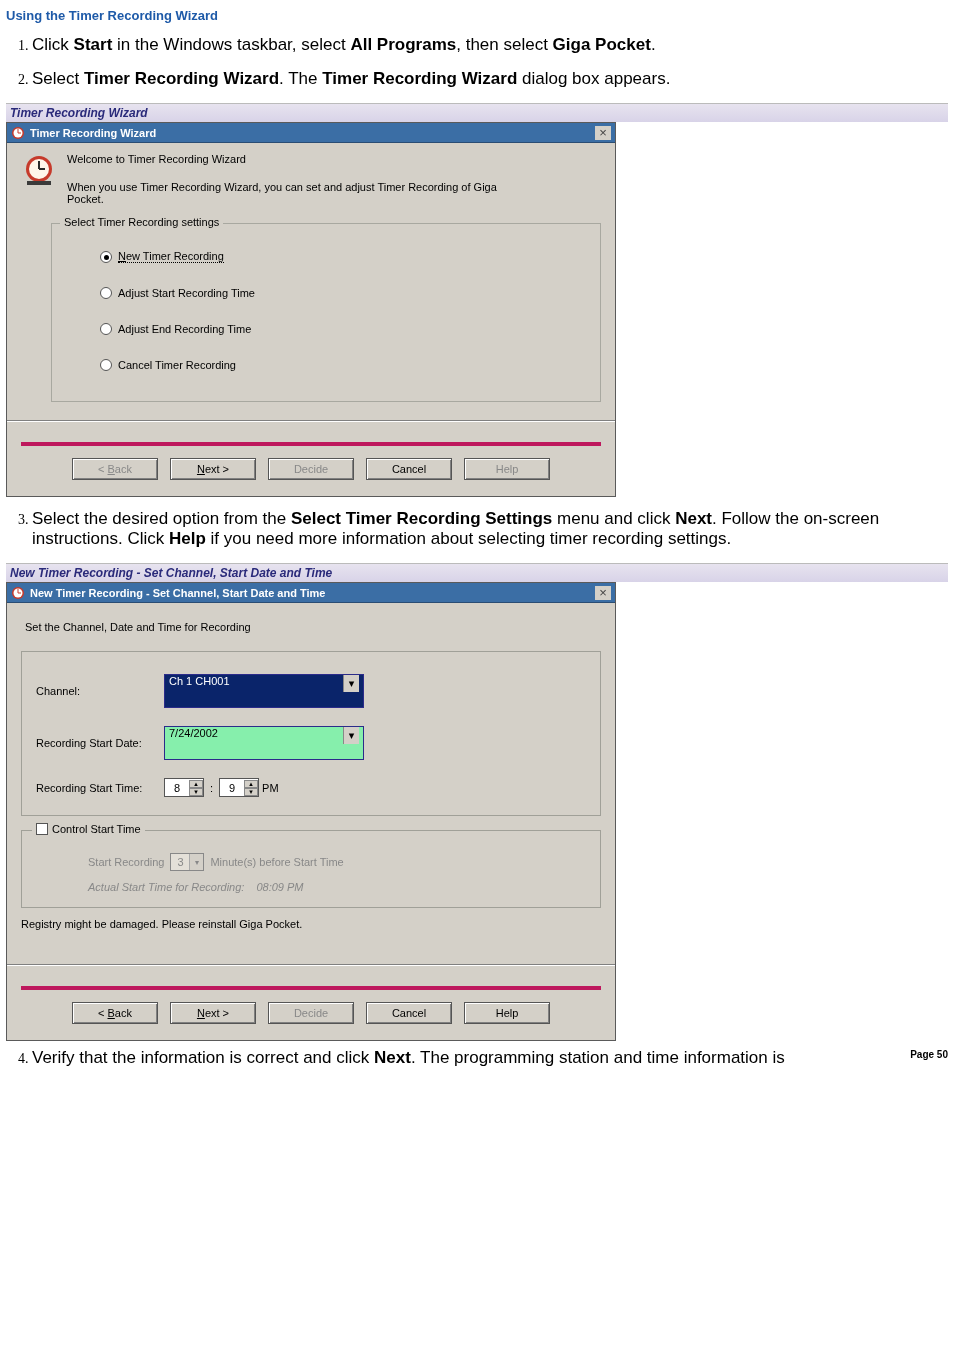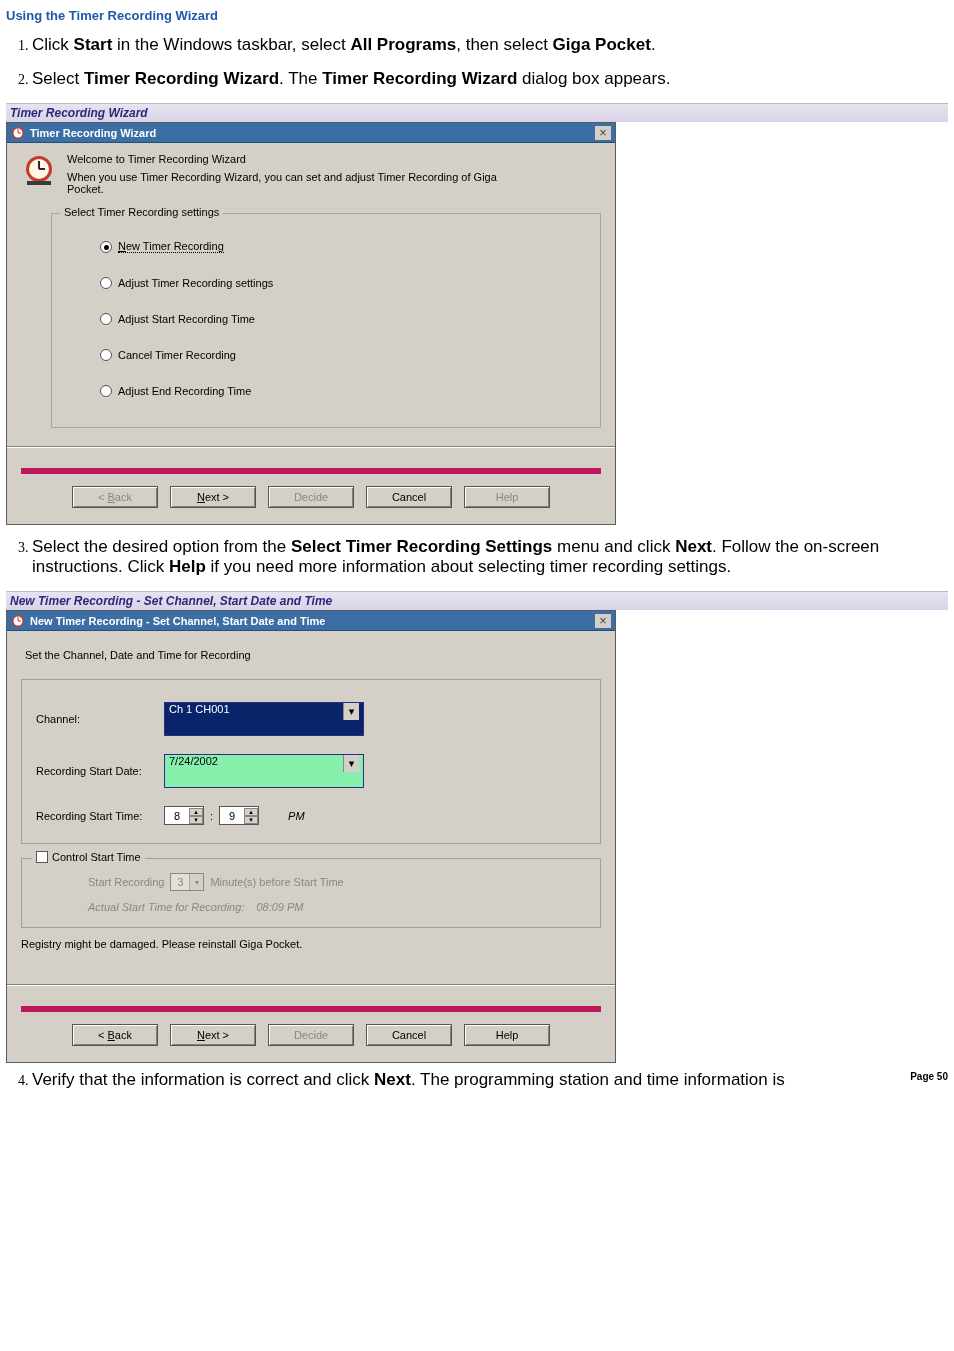--- a/index.html
+++ b/index.html
@@ -90,21 +90,21 @@
   .radio-circle {
     width:12px; height:12px; border-radius:50%;
     border:1px solid #555; background:#fff;
     display:inline-flex; align-items:center; justify-content:center;
   }
   .radio-circle.sel::after {
     content:""; width:5px; height:5px; border-radius:50%; background:#000;
   }
   .dotted-link { border-bottom:1px dotted #000; }
   .button-row {
-    border-top: 6px solid #be185d;
+    border-top: 4px solid #be185d;
     margin-top: 20px;
     padding: 12px 4px 0 4px;
     display:flex; gap:12px; justify-content:center;
   }
   .wbtn {
     width:86px; height:22px;
     border:1px solid #555;
     background:#d4d0c8;
     font-size:11px;
     text-align:center;
@@ -129,21 +129,21 @@
     height:19px; border:1px solid #555;
     background:#fff;
     width:40px;
   }
   .spinner .val { flex:1; text-align:center; font-size:11px; }
   .spinner .arrows { width:14px; display:flex; flex-direction:column; }
   .spinner .arrows div { height:8px; background:#d4d0c8; border:1px solid #888; font-size:7px; line-height:6px; text-align:center; }
   .innerbox {
     border:1px solid #a0a098; padding:12px 14px; margin:4px 0 14px 0;
   }
-  .controlbox { border:1px solid #a0a098; padding:0 12px 14px 12px; position:relative; margin-top:6px; }
+  .controlbox { border:1px solid #a0a098; padding:8px 12px 14px 12px; position:relative; margin-top:6px; }
   .controlbox .clegend { position:absolute; top:-8px; left:10px; background:#d4d0c8; padding:0 4px; display:flex; align-items:center; gap:4px; }
   .cbox { width:12px; height:12px; border:1px solid #555; background:#fff; display:inline-block; }
   .muted { color:#888; }
   .cbody-row { display:flex; align-items:center; gap:6px; margin-left:54px; margin-top:14px; font-size:11px; }
   .small-combo { width:34px; height:18px; border:1px solid #888; background:#e4e0d8; display:flex; align-items:center; }
   .small-combo .sv { flex:1; text-align:center; color:#888; }
   .small-combo .sarrow { width:14px; height:16px; background:#d4d0c8; border-left:1px solid #aaa; display:flex; align-items:center; justify-content:center; color:#888; font-size:8px; }
   .status-line { font-size:11px; margin: 10px 0 34px 0; }
   .page-footer { text-align:right; font-size:10px; font-weight:bold; margin-top:8px; }
 </style>
@@ -182,46 +182,42 @@
       <div class="bigicon">
         <svg viewBox="0 0 36 36">
             <circle cx="18" cy="16" r="13" fill="#c63a2b"></circle>
             <circle cx="18" cy="16" r="10" fill="#fff6ea"></circle>
             <rect x="17" y="8" width="2" height="8" fill="#2a2a2a"></rect>
             <rect x="18" y="15" width="6" height="2" fill="#2a2a2a"></rect>
             <rect x="6" y="28" width="24" height="4" fill="#3a3a3a"></rect>
           </svg>
       </div>
       <div>
-        <div style="margin-bottom:6px;">Welcome to Timer Recording Wizard</div>
+        <div style="margin-bottom:16px;">Welcome to Timer Recording Wizard</div>
         <div style="max-width:430px;">When you use Timer Recording Wizard, you can set and adjust Timer Recording of Giga Pocket.</div>
       </div>
     </div>
 
     <div class="fieldset">
       <div class="legend">Select Timer Recording settings</div>
       <div class="radio-row">
         <span class="radio-circle sel"></span>
         <span class="dotted-link"><span class="underline-first">N</span><span>ew Timer Recording</span></span>
       </div>
       <div class="radio-row">
         <span class="radio-circle"></span>
-        <span>Adjust Timer Recording settings</span>
+        <span>Adjust Start Recording Time</span>
       </div>
       <div class="radio-row">
         <span class="radio-circle"></span>
-        <span>Adjust Start Recording Time</span>
+        <span>Adjust End Recording Time</span>
       </div>
       <div class="radio-row">
         <span class="radio-circle"></span>
         <span>Cancel Timer Recording</span>
-      </div>
-      <div class="radio-row">
-        <span class="radio-circle"></span>
-        <span>Adjust End Recording Time</span>
       </div>
     </div>
 
     <div class="thin-line"></div>
     <div class="button-row">
       <div class="wbtn disabled"><span>&lt; </span><span class="underline-first">B</span><span>ack</span></div>
       <div class="wbtn"><span class="underline-first">N</span><span>ext &gt;</span></div>
       <div class="wbtn disabled">Decide</div>
       <div class="wbtn">Cancel</div>
       <div class="wbtn disabled">Help</div>
@@ -279,21 +275,21 @@
             </div>
         </div>
         <span style="margin:0 6px;">:</span>
         <div class="spinner">
           <div class="val">9</div>
           <div class="arrows">
               <div>▴</div>
               <div>▾</div>
             </div>
         </div>
-        <span style="margin-left:29px;font-style:italic;">PM</span>
+        <span style="margin-left:3px;">PM</span>
       </div>
     </div>
 
     <div class="controlbox">
       <div class="clegend">
         <span class="cbox"></span>
         <span>Control Start Time</span>
       </div>
       <div class="cbody-row muted">
         <span>Start Recording</span>

